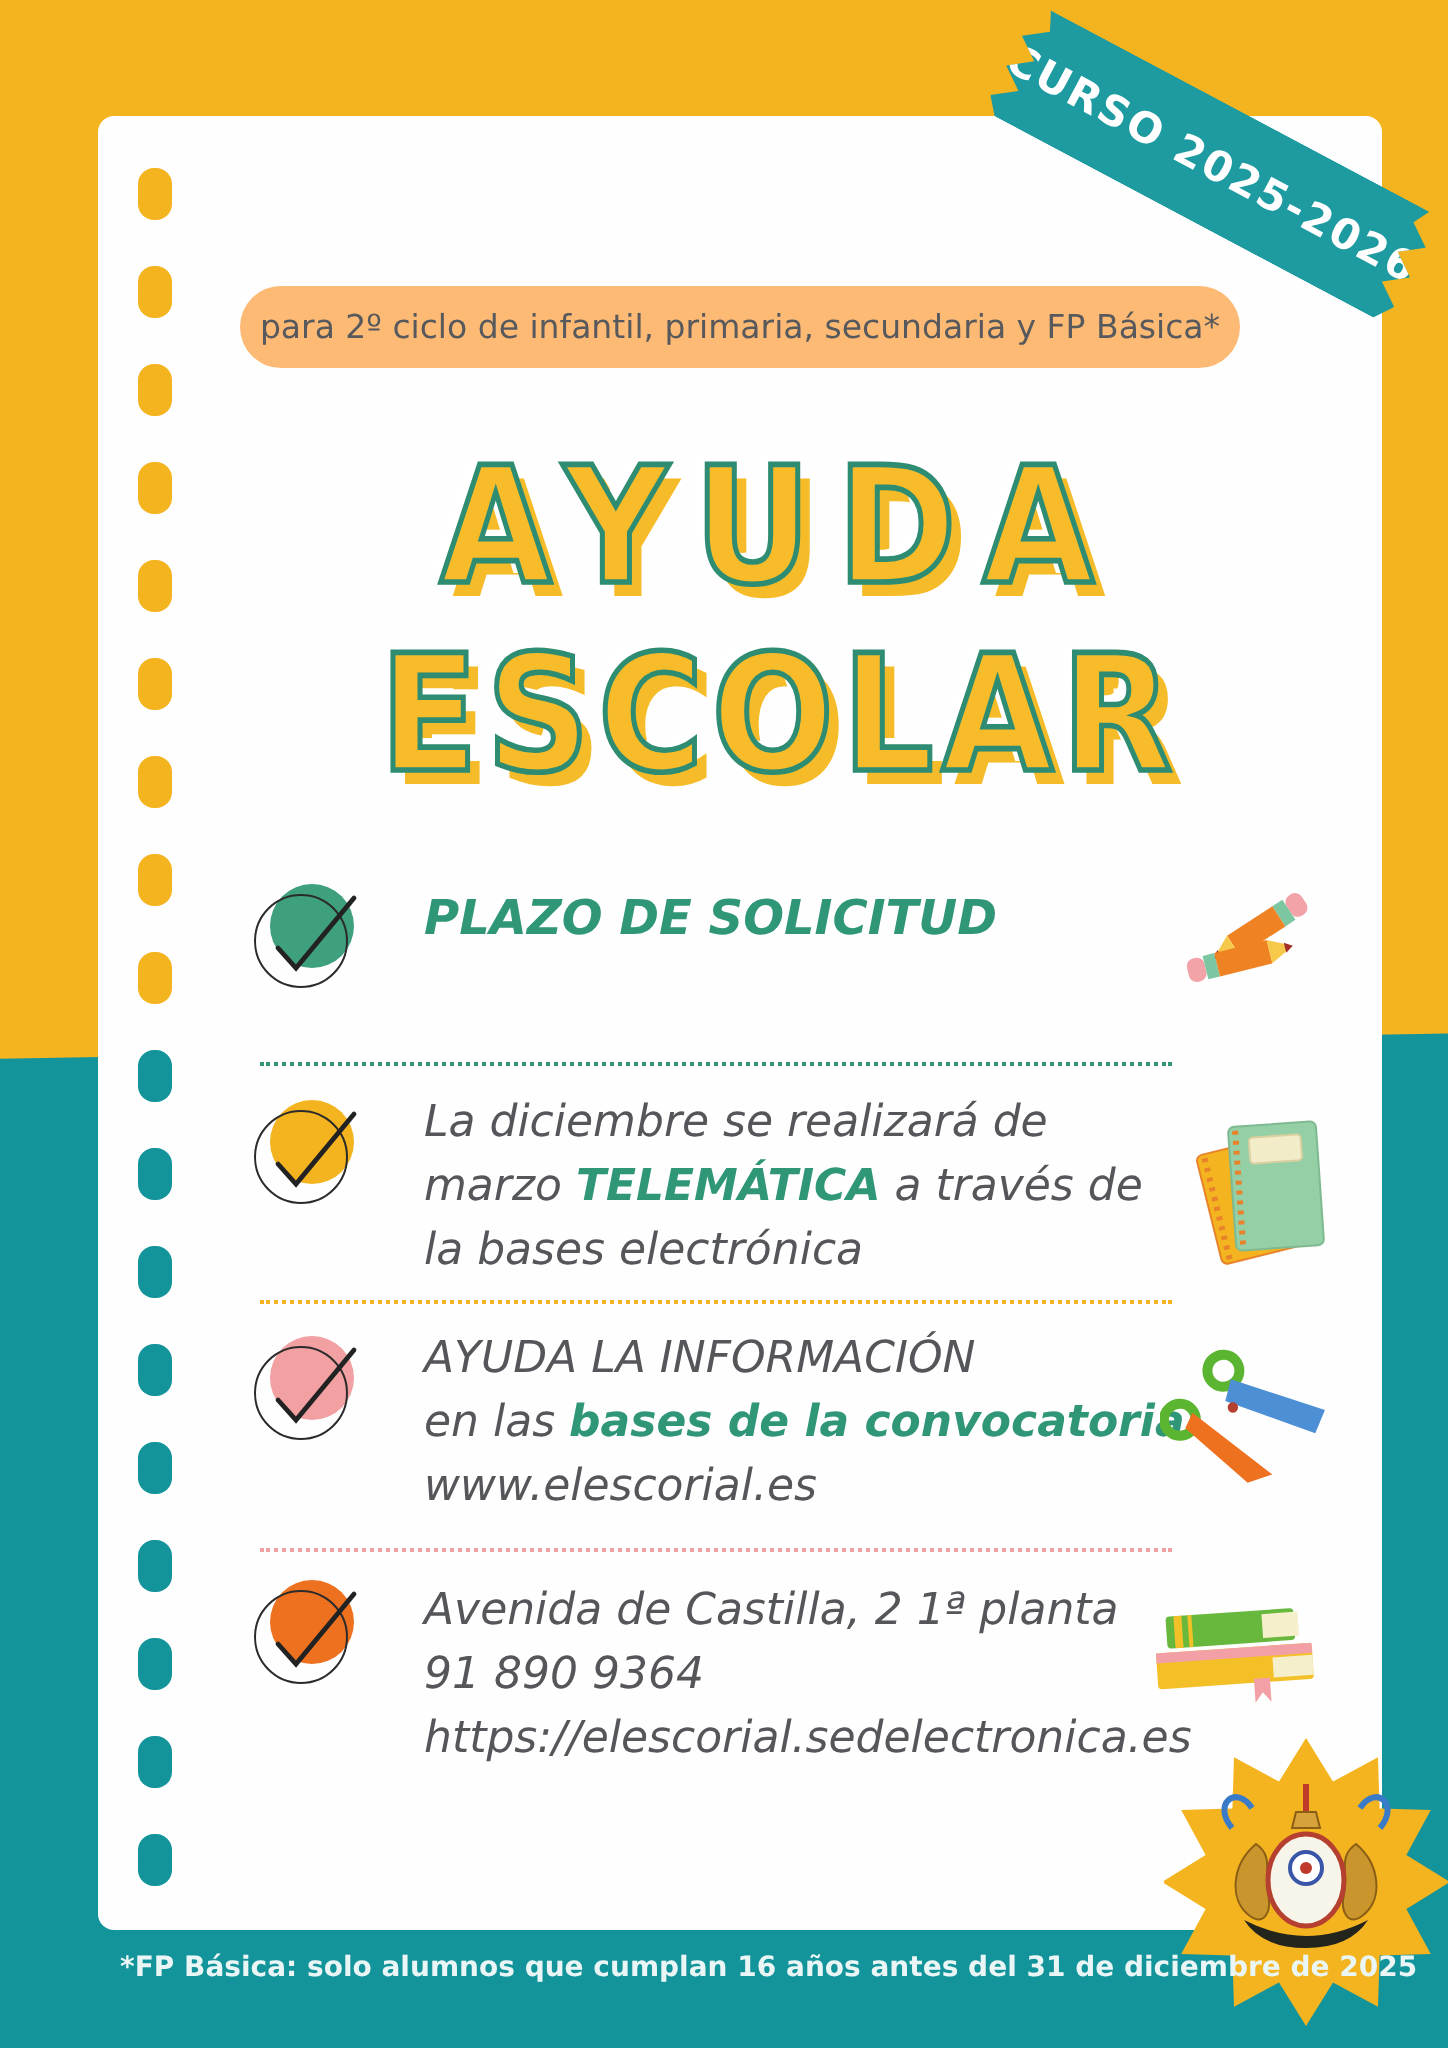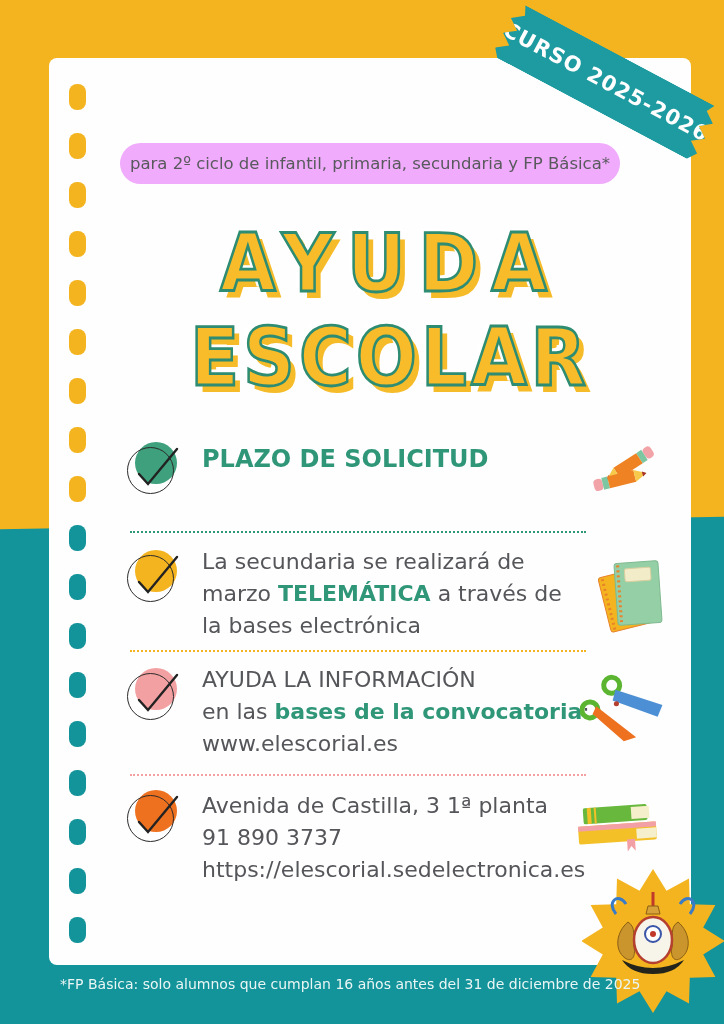--- a/index.html
+++ b/index.html
@@ -13,44 +13,44 @@
   .dot{position:absolute;left:69px;width:17px;height:26px;border-radius:8px;}
   .dot.y{background:#F4B41F;} .dot.t{background:#13939A;}
   
   .ribbon{position:absolute;left:492px;top:52px;width:228px;height:60px;
           background:#1D9BA1;transform:rotate(28deg);z-index:6;
           display:flex;align-items:center;justify-content:center;
           clip-path:polygon(3% 0%,97% 0%,95% 14%,100% 28%,95% 42%,100% 56%,95% 70%,100% 84%,97% 100%,3% 100%,0% 86%,5% 72%,0% 58%,5% 44%,0% 30%,5% 16%);}
   .ribbon span{color:#fff;font-size:21px;font-weight:bold;letter-spacing:1px;white-space:nowrap;}
   
   .banner{position:absolute;left:120px;top:143px;width:500px;height:41px;border-radius:21px;
-          background:#f0abfc;display:flex;align-items:center;justify-content:center;z-index:3;}
+          background:#fdba74;display:flex;align-items:center;justify-content:center;z-index:3;}
   .banner span{color:#58595C;font-size:16.5px;white-space:nowrap;}
   
   .title{position:absolute;left:60px;top:216px;width:660px;text-align:center;z-index:3;
          transform:scaleY(1.12);transform-origin:50% 0;}
   .title div{font-weight:bold;font-size:72px;line-height:84px;color:#F8BC2B;
              -webkit-text-stroke:2.5px #2E8C72;
              text-shadow:-5px -4px 0 #FFFFFF,6px 6px 0 #F6BB29;}
   .title .l1{letter-spacing:13px;} .title .l2{letter-spacing:4px;}
   
   .check{position:absolute;width:56px;height:56px;z-index:3;}
   .check .fill{position:absolute;left:9px;top:2px;width:42px;height:42px;border-radius:50%;}
   .check .ring{position:absolute;left:1px;top:7px;width:45px;height:45px;border-radius:50%;
                border:1.6px solid #2b2b2b;}
   .check svg{position:absolute;left:0;top:-4px;}
-  .itext{position:absolute;left:202px;width:420px;font-size:22px;line-height:32px;color:#55565A;z-index:3;}
+  .itext{position:absolute;left:212px;width:420px;font-size:22px;line-height:32px;color:#55565A;z-index:3;font-style:italic;}
   .ihead{font-weight:bold;color:#2F9678;font-size:24px;line-height:30px;margin-bottom:5px;}
   .itext b{color:#2F9678;}
   .sep{position:absolute;left:130px;width:456px;height:0;border-top:2px dotted;z-index:3;}
   #sep1{top:531px;border-color:#2F9678;}
   #sep2{top:650px;border-color:#F4B41F;}
   #sep3{top:774px;border-color:#F2A0A1;}
   .icon{position:absolute;z-index:3;}
-  .foot{position:absolute;left:60px;top:976px;font-size:14px;font-weight:400;
+  .foot{position:absolute;left:60px;top:976px;font-size:14px;font-weight:700;
         color:#EAF6F5;z-index:3;white-space:nowrap;}
 </style>
 </head>
 <body>
 
 <div class="poster">
   <div class="bg-teal"></div>
   <div class="card"></div>
 
   <div class="dot y" style="top:84px"></div>
@@ -114,21 +114,21 @@
   <div class="sep" id="sep1"></div>
 
   <div class="check" style="left:126px;top:548px">
     <div class="fill" style="background:#F4B41F"></div>
     <div class="ring"></div>
     <svg width="58" height="58" viewBox="0 0 58 58">
       <polyline points="13,38 22,48 51,13" fill="none" stroke="#222" stroke-width="2.4" stroke-linecap="round"></polyline>
     </svg>
   </div>
   <div class="itext" style="top:546px">
-    <div>La secundaria se realizará de</div>
+    <div>La diciembre se realizará de</div>
     <div><span>marzo </span><b>TELEMÁTICA</b><span> a través de</span></div>
     <div>la bases electrónica</div>
   </div>
   <svg class="icon" style="left:596px;top:556px" width="72" height="78" viewBox="0 0 72 78">
     <g transform="rotate(-14 30 44)">
       <rect x="8" y="16" width="42" height="56" rx="3" fill="#F4B41F" stroke="#E8822B"></rect>
       <line x1="12" y1="18" x2="12" y2="70" stroke="#E8822B" stroke-width="3" stroke-dasharray="2,3"></line>
     </g>
     <g transform="rotate(-4 42 37)">
       <rect x="20" y="6" width="44" height="62" rx="3" fill="#95CFA6" stroke="#7FB98F"></rect>
@@ -162,22 +162,22 @@
   <div class="sep" id="sep3"></div>
 
   <div class="check" style="left:126px;top:788px">
     <div class="fill" style="background:#EE7120"></div>
     <div class="ring"></div>
     <svg width="58" height="58" viewBox="0 0 58 58">
       <polyline points="13,38 22,48 51,13" fill="none" stroke="#222" stroke-width="2.4" stroke-linecap="round"></polyline>
     </svg>
   </div>
   <div class="itext" style="top:790px">
-    <div>Avenida de Castilla, 3 1ª planta</div>
-    <div>91 890 3737</div>
+    <div>Avenida de Castilla, 2 1ª planta</div>
+    <div>91 890 9364</div>
     <div>https://elescorial.sedelectronica.es</div>
   </div>
   <svg class="icon" style="left:570px;top:798px" width="96" height="56" viewBox="0 0 96 56">
     <g transform="rotate(-4 48 28)">
       <rect x="14" y="8" width="64" height="16" rx="2" fill="#67B83C"></rect>
       <rect x="18" y="8" width="4" height="16" fill="#F4C028"></rect>
       <rect x="25" y="8" width="2" height="16" fill="#F4C028"></rect>
       <rect x="62" y="10" width="18" height="12" fill="#F6EFCB"></rect>
       <rect x="8" y="26" width="78" height="18" rx="2" fill="#F4C028"></rect>
       <rect x="8" y="26" width="78" height="5" fill="#F2A0A6"></rect>

